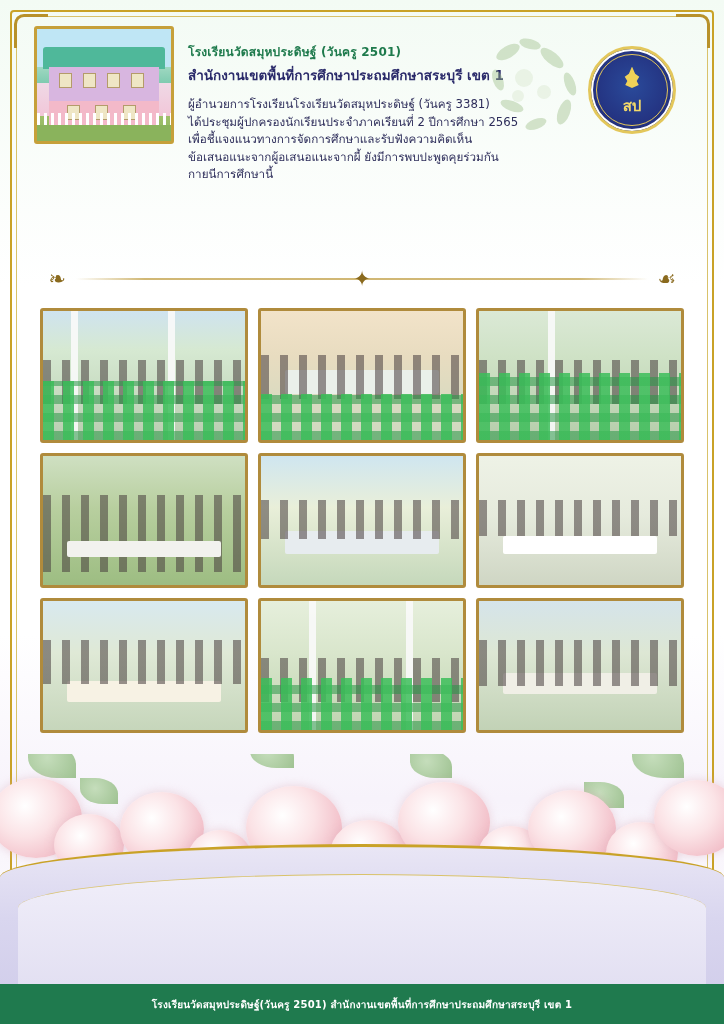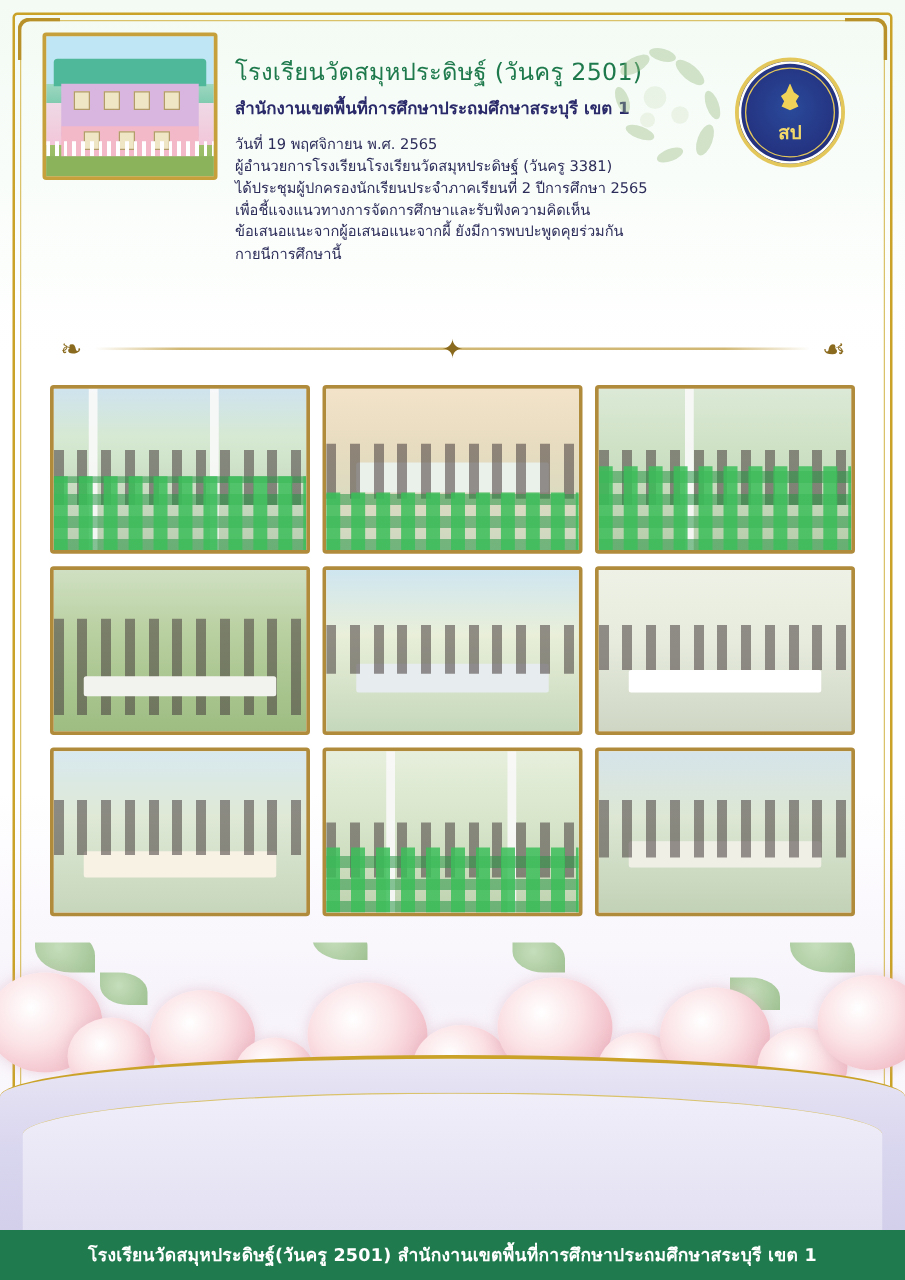--- a/index.html
+++ b/index.html
@@ -84,22 +84,22 @@
     position: absolute; left: 0; right: 0; bottom: 0; height: 16px; background: #8ab35c;
   }
 
   .header-text {
     flex: 1;
     padding-top: 16px;
     position: relative;
   }
   .title-main {
     color: #1e7a4c;
-    font-size: 19px;
-    font-weight: normal;
+    font-size: 12px;
+    font-weight: bold;
     letter-spacing: .2px;
     margin-bottom: 3px;
   }
   .title-sub {
     color: #2a2a6a;
     font-size: 13.5px;
     font-weight: bold;
     margin-bottom: 10px;
   }
   .body-line {
@@ -246,21 +246,21 @@
   
   .footer {
     position: absolute;
     left: 0; right: 0; bottom: 0;
     height: 40px;
     background: #1f7a4e;
     display: flex; align-items: center; justify-content: center;
   }
   .footer .txt {
     color: #ffffff;
-    font-size: 14px;
+    font-size: 10px;
     font-weight: bold;
     letter-spacing: .2px;
   }
 </style>
 </head>
 <body>
 
 <div class="page">
 
   <div class="outer-border"></div>
@@ -303,21 +303,20 @@
         <g fill="#cfe0c2" opacity="0.6">
           <circle cx="46" cy="46" r="9"></circle>
           <circle cx="66" cy="60" r="7"></circle>
           <circle cx="40" cy="64" r="6"></circle>
         </g>
       </svg>
 
       <div class="title-main">โรงเรียนวัดสมุหประดิษฐ์ (วันครู 2501)</div>
       <div class="title-sub">สำนักงานเขตพื้นที่การศึกษาประถมศึกษาสระบุรี เขต 1</div>
 
-      <div class="body-line">วันที่ 19 พฤศจิกายน พ.ศ. 2565</div>
       <div class="body-line">ผู้อำนวยการโรงเรียนโรงเรียนวัดสมุหประดิษฐ์ (วันครู 3381)</div>
       <div class="body-line">ได้ประชุมผู้ปกครองนักเรียนประจำภาคเรียนที่ 2 ปีการศึกษา 2565</div>
       <div class="body-line">เพื่อชี้แจงแนวทางการจัดการศึกษาและรับฟังความคิดเห็น</div>
       <div class="body-line">ข้อเสนอแนะจากผู้อเสนอแนะจากผี้ ยังมีการพบปะพูดคุยร่วมกัน</div>
       <div class="body-line">กายนีการศึกษานี้</div>
     </div>
 
     <div class="seal">
       <div class="ring"></div>
       <div class="crown"></div>

